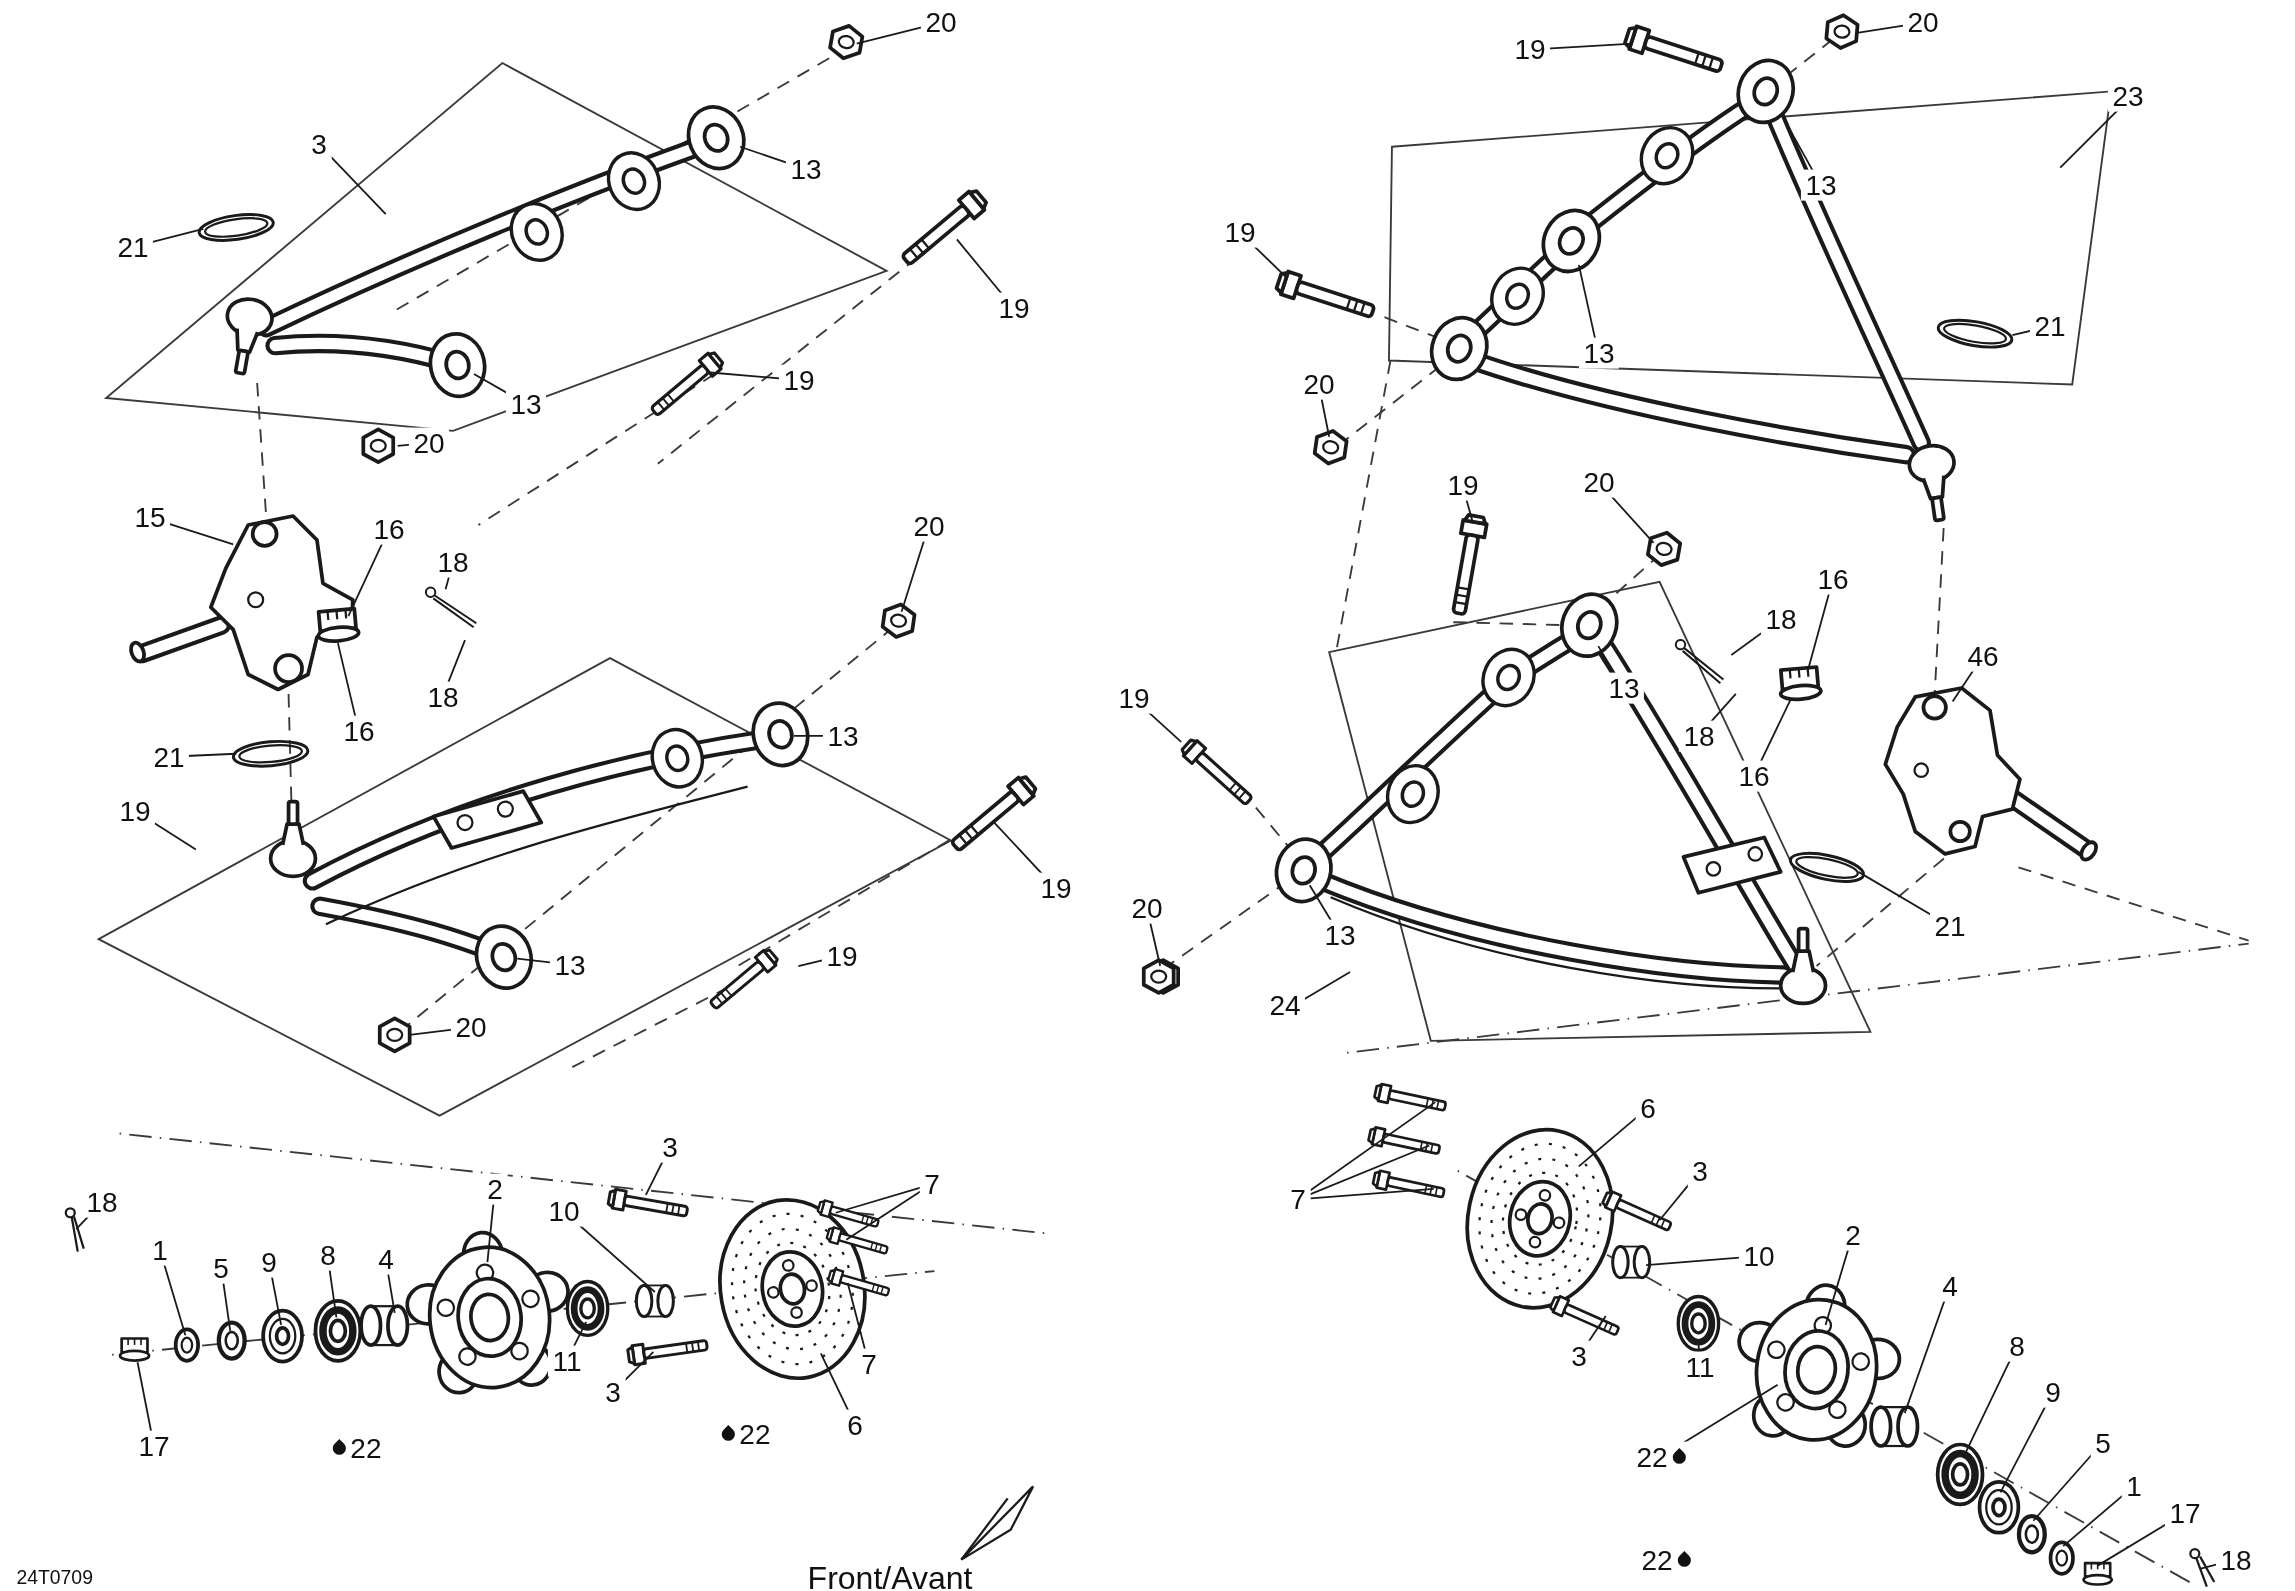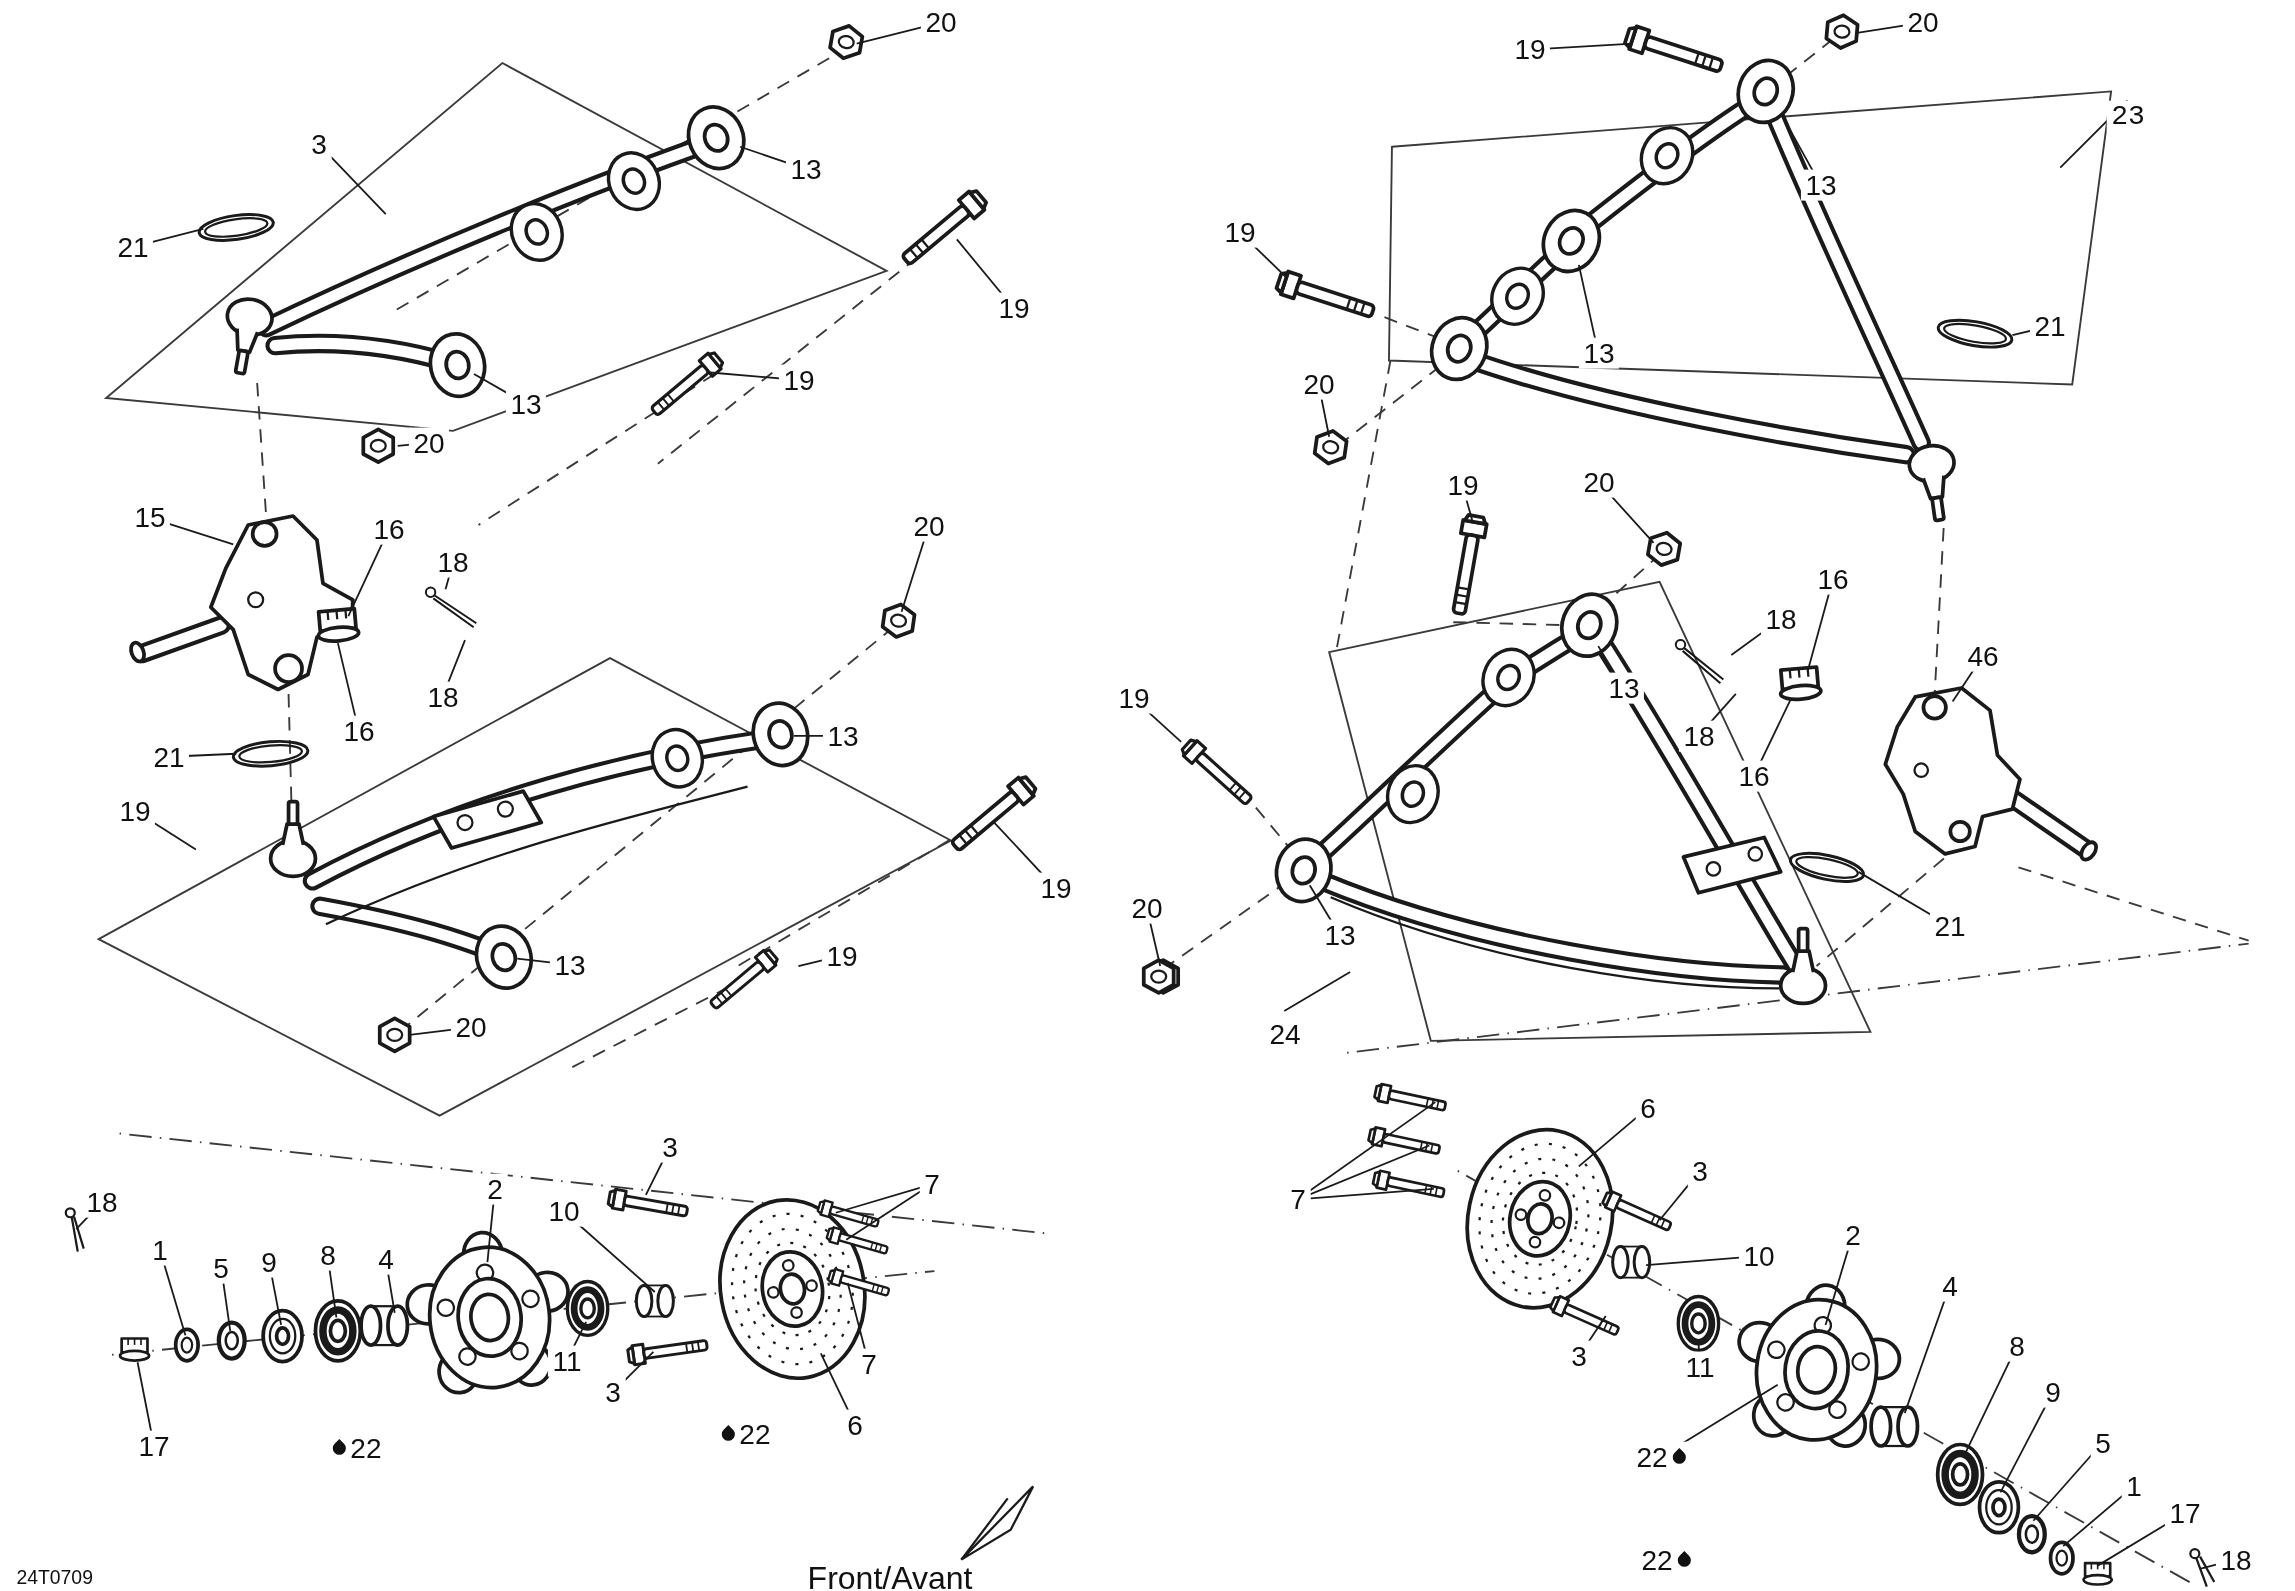--- a/index.html
+++ b/index.html
@@ -583,21 +583,21 @@
       </div>
       <div class="callout" style="left: 2236px; top: 1560px;">
         <span>18</span>
       </div>
       <div class="callout" style="left: 1530px; top: 49px;">
         <span>19</span>
       </div>
       <div class="callout" style="left: 1923px; top: 22.4px;">
         <span>20</span>
       </div>
-      <div class="callout" style="left: 2128px; top: 116px; font-family: Liberation Mono, monospace;">
+      <div class="callout" style="left: 2128px; top: 96px;">
         <span>23</span>
       </div>
       <div class="callout" style="left: 1821px; top: 185px;">
         <span>13</span>
       </div>
       <div class="callout" style="left: 1240px; top: 232px;">
         <span>19</span>
       </div>
       <div class="callout" style="left: 1599px; top: 353px;">
         <span>13</span>
@@ -637,21 +637,21 @@
       </div>
       <div class="callout" style="left: 1340px; top: 935px;">
         <span>13</span>
       </div>
       <div class="callout" style="left: 1147px; top: 908px;">
         <span>20</span>
       </div>
       <div class="callout" style="left: 1950px; top: 926px;">
         <span>21</span>
       </div>
-      <div class="callout" style="left: 1285px; top: 1034px;">
+      <div class="callout" style="left: 1285px; top: 1005px;">
         <span>24</span>
       </div>
     </div>
 
   <div class="caption">Front/Avant</div>
   <div class="partcode">24T0709</div>
 </div>
 
 
 </body></html>

